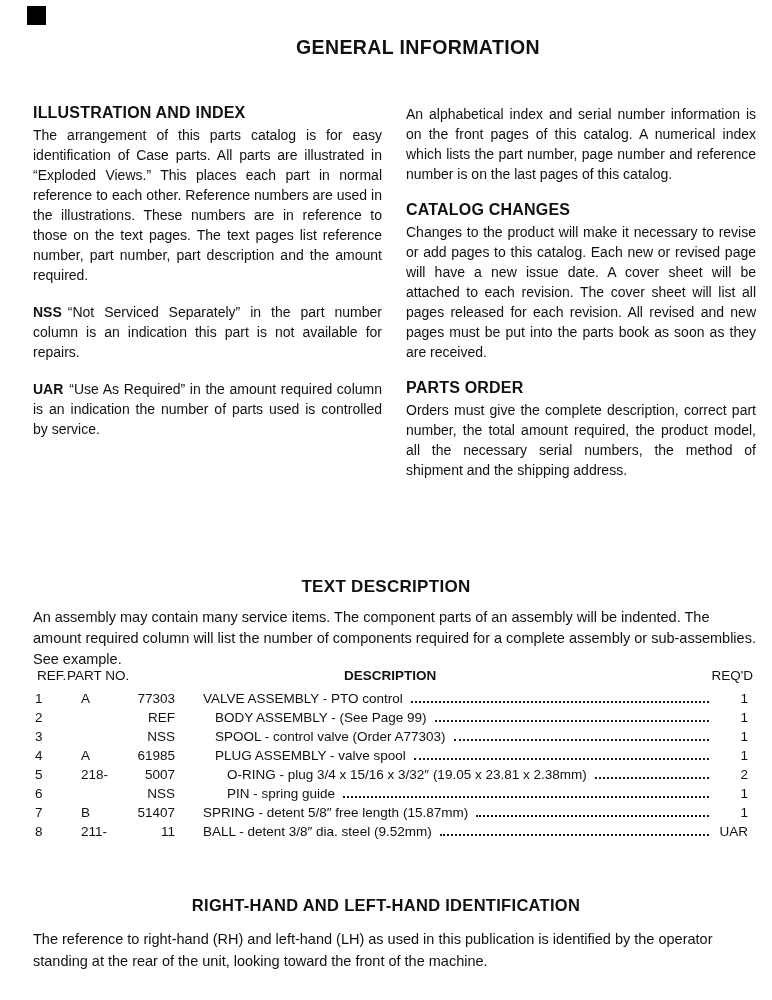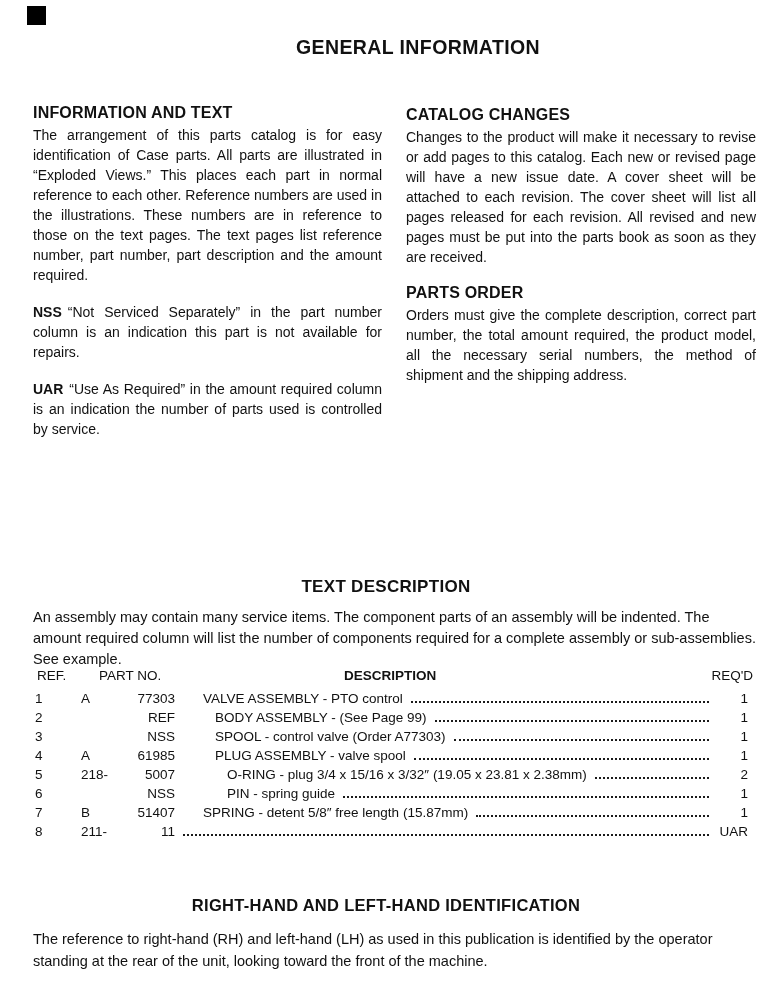--- a/index.html
+++ b/index.html
@@ -29,21 +29,21 @@
     font-size:17px;font-weight:bold;letter-spacing:.3px;
   }
   .td-head{top:577px;}
   .td-para{
     position:absolute;left:33px;top:607px;width:724px;
     font-size:14.5px;line-height:21px;
   }
   .parts-table{position:absolute;left:35px;top:668px;width:720px;font-size:13.5px;}
   .thead{position:relative;height:21px;font-size:13.5px;}
   .thead .h-ref{position:absolute;left:2px;}
-  .thead .h-part{position:absolute;left:64px;}
+  .thead .h-part{position:absolute;left:32px;}
   .thead .h-desc{position:absolute;left:309px;font-weight:bold;}
   .thead .h-reqd{position:absolute;right:2px;}
   .trow{display:flex;align-items:baseline;height:19px;line-height:19px;white-space:nowrap;}
   .c-ref{width:46px;flex:none;}
   .c-prefix{width:42px;flex:none;}
   .c-num{width:52px;flex:none;text-align:right;}
   .c-desc{flex:none;margin-left:28px;}
   .c-desc[data-ind="1"]{padding-left:12px;}
   .c-desc[data-ind="2"]{padding-left:24px;}
   .leader{flex:1;border-bottom:2px dotted #1a1a1a;margin:0 5px 4px 8px;min-width:10px;}
@@ -56,33 +56,34 @@
 </style>
 </head>
 <body>
 
 <div class="scan-mark"></div>
 
 <div class="page-title">GENERAL INFORMATION</div>
 
 <div class="col col-left">
   <div class="sec">
-    <h3>INFORMATION AND TEXT</h3>
+    <h3>ILLUSTRATION AND INDEX</h3>
     <p>The arrangement of this parts catalog is for easy identification of Case parts. All parts are illustrated in “Exploded Views.” This places each part in normal reference to each other. Reference numbers are used in the illustrations. These numbers are in reference to those on the text pages. The text pages list reference number, part number, part description and the amount required.</p>
   </div>
   <div class="sec">
     <p><b class="lead">NSS</b><span>“Not Serviced Separately” in the part number column is an indication this part is not available for repairs.</span></p>
   </div>
   <div class="sec">
     <p><b class="lead">UAR</b><span>“Use As Required” in the amount required column is an indication the number of parts used is controlled by service.</span></p>
   </div>
 </div>
 
 <div class="col col-right">
   <div class="sec">
+    <p>An alphabetical index and serial number information is on the front pages of this catalog. A numerical index which lists the part number, page number and reference number is on the last pages of this catalog.</p>
   </div>
   <div class="sec">
     <h3>CATALOG CHANGES</h3>
     <p>Changes to the product will make it necessary to revise or add pages to this catalog. Each new or revised page will have a new issue date. A cover sheet will be attached to each revision. The cover sheet will list all pages released for each revision. All revised and new pages must be put into the parts book as soon as they are received.</p>
   </div>
   <div class="sec">
     <h3>PARTS ORDER</h3>
     <p>Orders must give the complete description, correct part number, the total amount required, the product model, all the necessary serial numbers, the method of shipment and the shipping address.</p>
   </div>
 </div>
@@ -151,19 +152,20 @@
     <span class="c-prefix">B</span>
     <span class="c-num">51407</span>
     <span class="c-desc" data-ind="0">SPRING - detent 5/8″ free length (15.87mm)</span>
     <span class="leader"></span>
     <span class="c-req">1</span>
   </div>
   <div class="trow">
     <span class="c-ref">8</span>
     <span class="c-prefix">211-</span>
     <span class="c-num">11</span>
+    <span class="c-desc" data-ind="0">BALL - detent 3/8″ dia. steel (9.52mm)</span>
     <span class="leader"></span>
     <span class="c-req">UAR</span>
   </div>
 </div>
 
 <div class="center-head rh-head">RIGHT-HAND AND LEFT-HAND IDENTIFICATION</div>
 <div class="rh-para">The reference to right-hand (RH) and left-hand (LH) as used in this publication is identified by the operator standing at the rear of the unit, looking toward the front of the machine.</div>
 
 </body></html>

